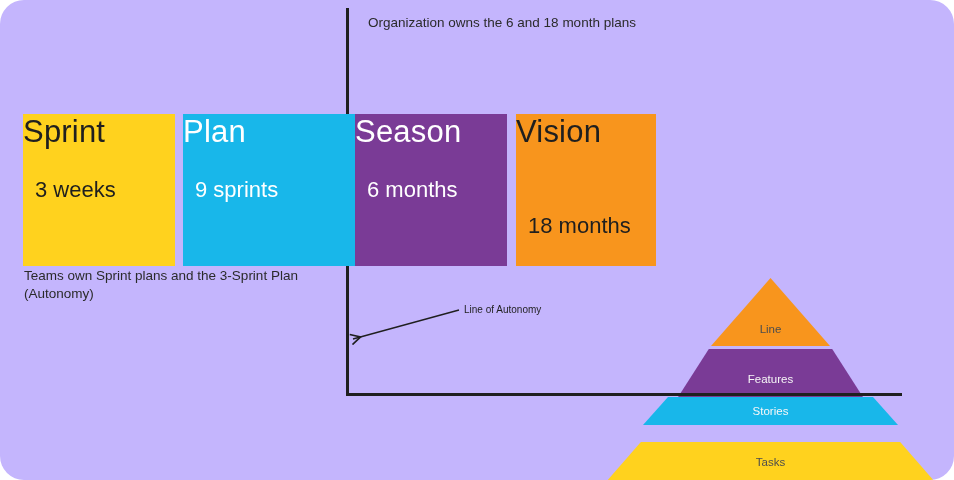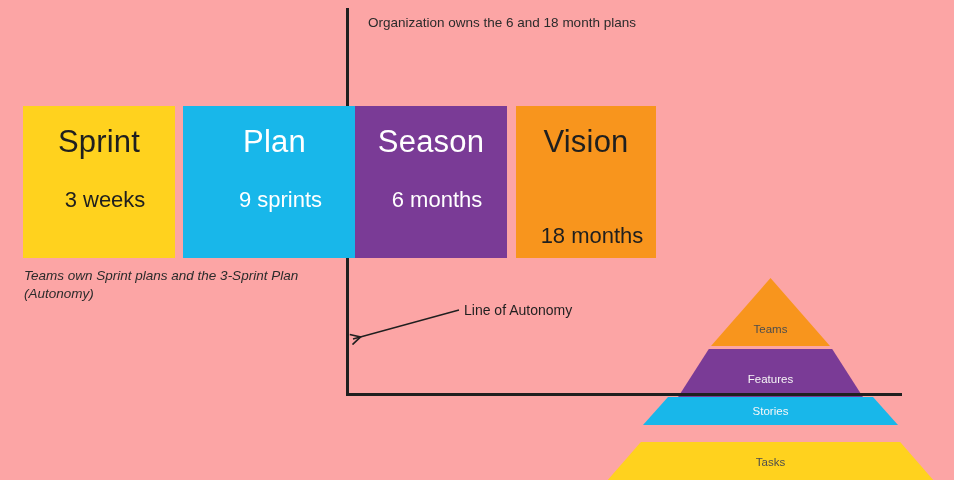--- a/index.html
+++ b/index.html
@@ -1,32 +1,32 @@
 <!DOCTYPE html>
 <html><head>
 <meta charset="utf-8">
 <style>
   html,body{margin:0;padding:0;background:#ffffff;}
   .canvas{
-    position:relative;width:954px;height:480px;background:#fca5a5;
-    font-family:"Liberation Sans",sans-serif;color:#262626;overflow:hidden;
+    position:relative;width:954px;height:480px;background:#c4b5fd;
+    font-family:"Liberation Sans",sans-serif;color:#262626;overflow:hidden;border-radius:24px;
   }
   .abs{position:absolute;}
   .note{font-size:13.5px;line-height:18px;color:#2b2b2b;white-space:nowrap;}
   .vline{position:absolute;left:346px;top:8px;width:3px;height:388px;}
   .hline{position:absolute;left:346px;top:393px;width:556px;height:3px;z-index:6;}
   .box{
-    position:absolute;top:106px;height:152px;box-sizing:border-box;
-    display:flex;flex-direction:column;align-items:center;padding-top:18px;z-index:2;
+    position:absolute;top:114px;height:152px;box-sizing:border-box;
+    display:flex;flex-direction:column;align-items:flex-start;z-index:2;
   }
   .box-title{font-size:31px;line-height:36px;letter-spacing:0.2px;}
   .box-sub{font-size:22px;line-height:26px;margin-top:27px;margin-left:12px;}
   .t-dark{color:#1f1f1f;}
   .t-light{color:#ffffff;}
-  .loa-label{font-size:14px;line-height:18px;color:#1f1f1f;white-space:nowrap;z-index:4;}
+  .loa-label{font-size:10px;line-height:18px;color:#1f1f1f;white-space:nowrap;z-index:4;}
   .pyr{
     position:absolute;display:flex;align-items:center;justify-content:center;
     font-size:11.5px;z-index:1;box-sizing:border-box;
   }
   .pyr-epics{align-items:flex-end;padding-bottom:11px;}
   .pyr-label-dark{color:#4d4d4d;}
   .pyr-label-light{color:#f7f7f7;}
   .arrow-svg{position:absolute;left:346px;top:303px;width:125px;height:42px;z-index:4;}
 </style>
 </head>
@@ -34,21 +34,21 @@
 
 <div class="canvas">
 
   <div class="vline" style="background-color: rgb(31, 31, 31);"></div>
   <div class="hline" style="background-color: rgb(31, 31, 31);"></div>
 
   <div class="abs note" style="left:368px;top:14px;">
     <div>Organization owns the 6 and 18 month plans</div>
   </div>
 
-  <div class="abs note" style="left:24px;top:267px;font-style:italic;">
+  <div class="abs note" style="left:24px;top:267px;">
     <div>Teams own Sprint plans and the 3-Sprint Plan</div>
     <div>(Autonomy)</div>
   </div>
 
   <div class="box" style="left: 23px; width: 152px; background-color: rgb(255, 210, 30);">
     <div class="box-title t-dark">Sprint</div>
     <div class="box-sub t-dark">3 weeks</div>
   </div>
 
   <div class="box" style="left: 183px; width: 183px; background-color: rgb(24, 183, 234);">
@@ -71,21 +71,21 @@
   <svg class="arrow-svg" viewBox="0 0 125 42">
     <defs>
       <marker id="ah" markerWidth="11" markerHeight="11" refX="7.5" refY="5" orient="auto">
         <path d="M9 1 L1.5 5 L9 9" fill="none" stroke="#1f1f1f" stroke-width="1.3"></path>
       </marker>
     </defs>
     <line x1="113" y1="7" x2="7" y2="36" stroke="#1f1f1f" stroke-width="1.3" marker-end="url(#ah)"></line>
   </svg>
 
   <div class="pyr pyr-epics" style="left: 711px; top: 278px; width: 119px; height: 68px; clip-path: polygon(50% 0%, 100% 100%, 0% 100%); background-color: rgb(248, 149, 29);">
-    <span class="pyr-label-dark">Teams</span>
+    <span class="pyr-label-dark">Line</span>
   </div>
 
   <div class="pyr" style="left: 671px; top: 349px; width: 199px; height: 59px; clip-path: polygon(19% 0%, 81% 0%, 100% 100%, 0% 100%); background-color: rgb(122, 59, 150);">
     <span class="pyr-label-light">Features</span>
   </div>
 
   <div class="pyr" style="left: 643px; top: 397px; width: 255px; height: 28px; clip-path: polygon(9.8% 0%, 90.2% 0%, 100% 100%, 0% 100%); background-color: rgb(24, 183, 234);">
     <span class="pyr-label-light">Stories</span>
   </div>
 

